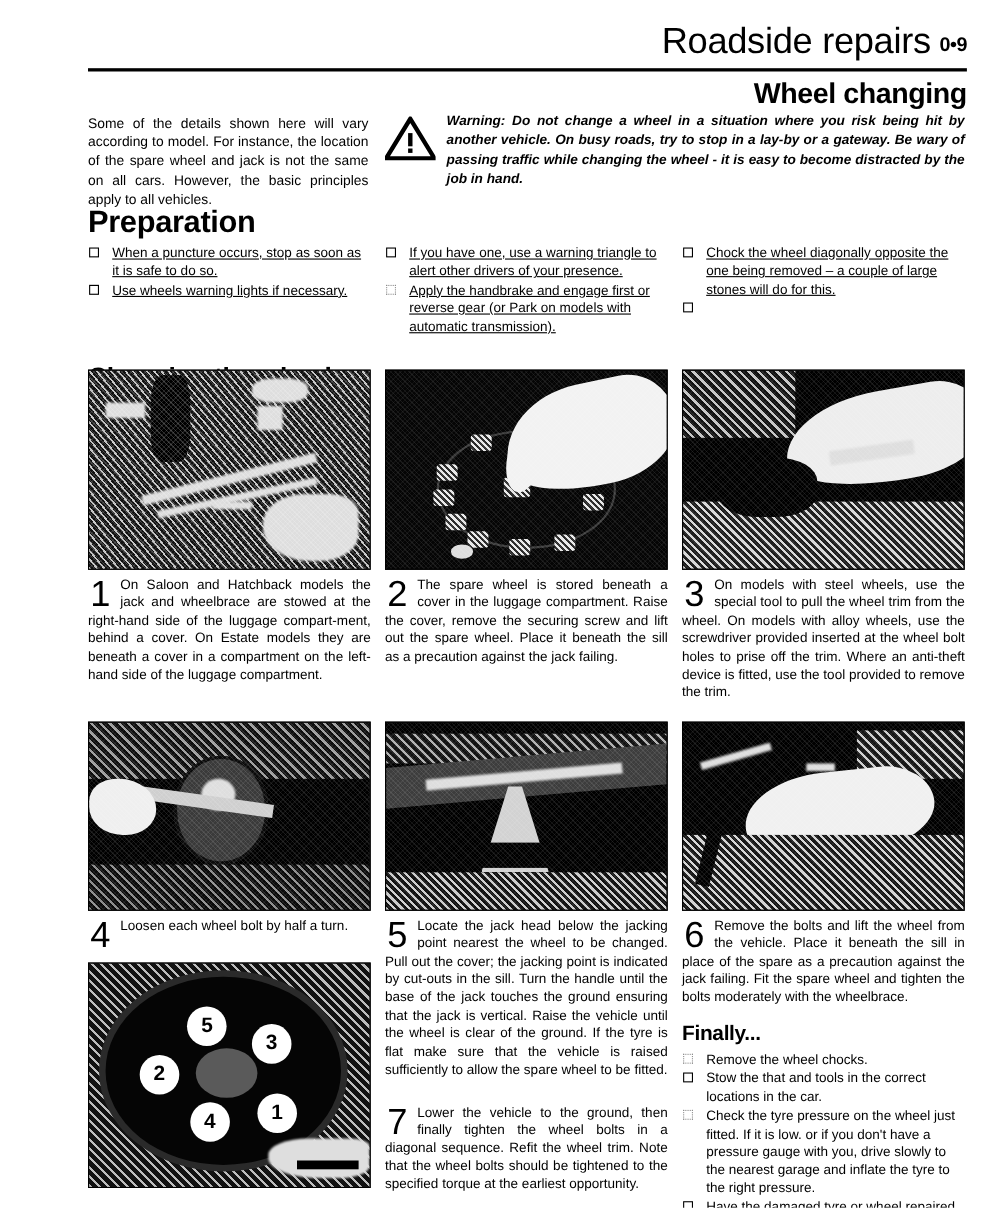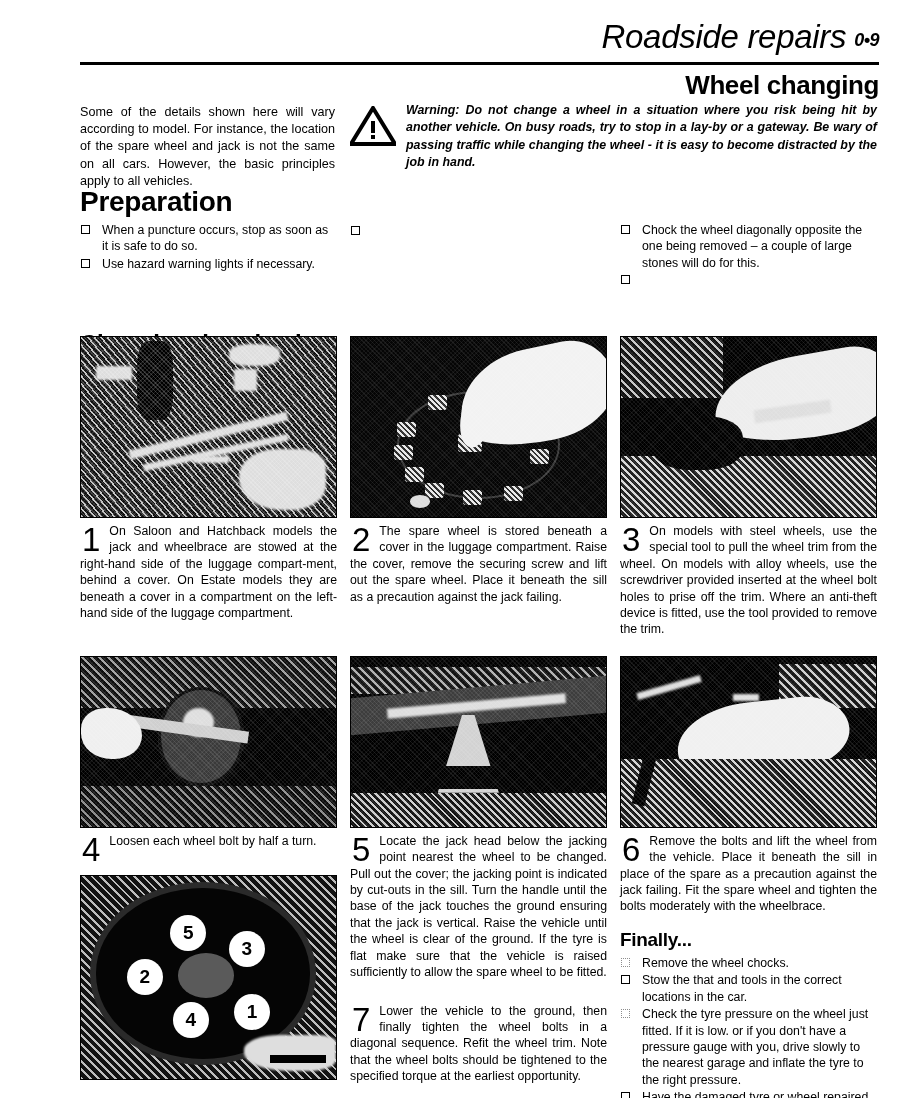--- a/index.html
+++ b/index.html
@@ -16,21 +16,21 @@
   }
   .page {
     position: relative;
     width: 907px; height: 1098px;
     padding: 0;
   }
 
   
   .header {
     position: absolute;
-    left: 80px; top: 18px; right: 28px; font-style: italic;
+    left: 80px; top: 18px; right: 28px;
   }
   .header-title {
     text-align: right;
     font-size: 33px;
     font-weight: 400;
     letter-spacing: -0.3px;
     line-height: 38px;
     white-space: nowrap;
   }
   .header-pageno {
@@ -95,21 +95,21 @@
     font-weight: 700;
     letter-spacing: -0.3px;
   }
   .prep-cols {
     position: absolute;
     left: 80px; top: 222px;
     width: 797px;
     display: flex;
     gap: 13px;
   }
-  .prep-col { width: 257px; }
+  .prep-col { width: 257px; text-decoration: underline; }
 
   ul.checklist {
     list-style: none;
     margin: 0; padding: 0;
   }
   ul.checklist li {
     position: relative;
     padding-left: 22px;
     font-size: 12.3px;
     line-height: 16.4px;
@@ -391,29 +391,34 @@
       <ul class="checklist">
         <li>
           <span class="cbox"></span>
           <span>When a puncture occurs, stop as soon as it is safe to do so.</span>
         </li>
         <li>
           <span class="cbox"></span>
         </li>
         <li>
           <span class="cbox"></span>
-          <span>Use hazard warning lights if necessary.</span>
+          <span>Use wheels warning lights if necessary.</span>
         </li>
       </ul>
     </div>
 
     <div class="prep-col">
       <ul class="checklist">
         <li>
           <span class="cbox"></span>
+          <span>If you have one, use a warning triangle to alert other drivers of your presence.</span>
+        </li>
+        <li>
+          <span class="cbox faint"></span>
+          <span>Apply the handbrake and engage first or reverse gear (or Park on models with automatic transmission).</span>
         </li>
       </ul>
     </div>
 
     <div class="prep-col">
       <ul class="checklist">
         <li>
           <span class="cbox"></span>
           <span>Chock the wheel diagonally opposite the one being removed – a couple of large stones will do for this.</span>
         </li>

